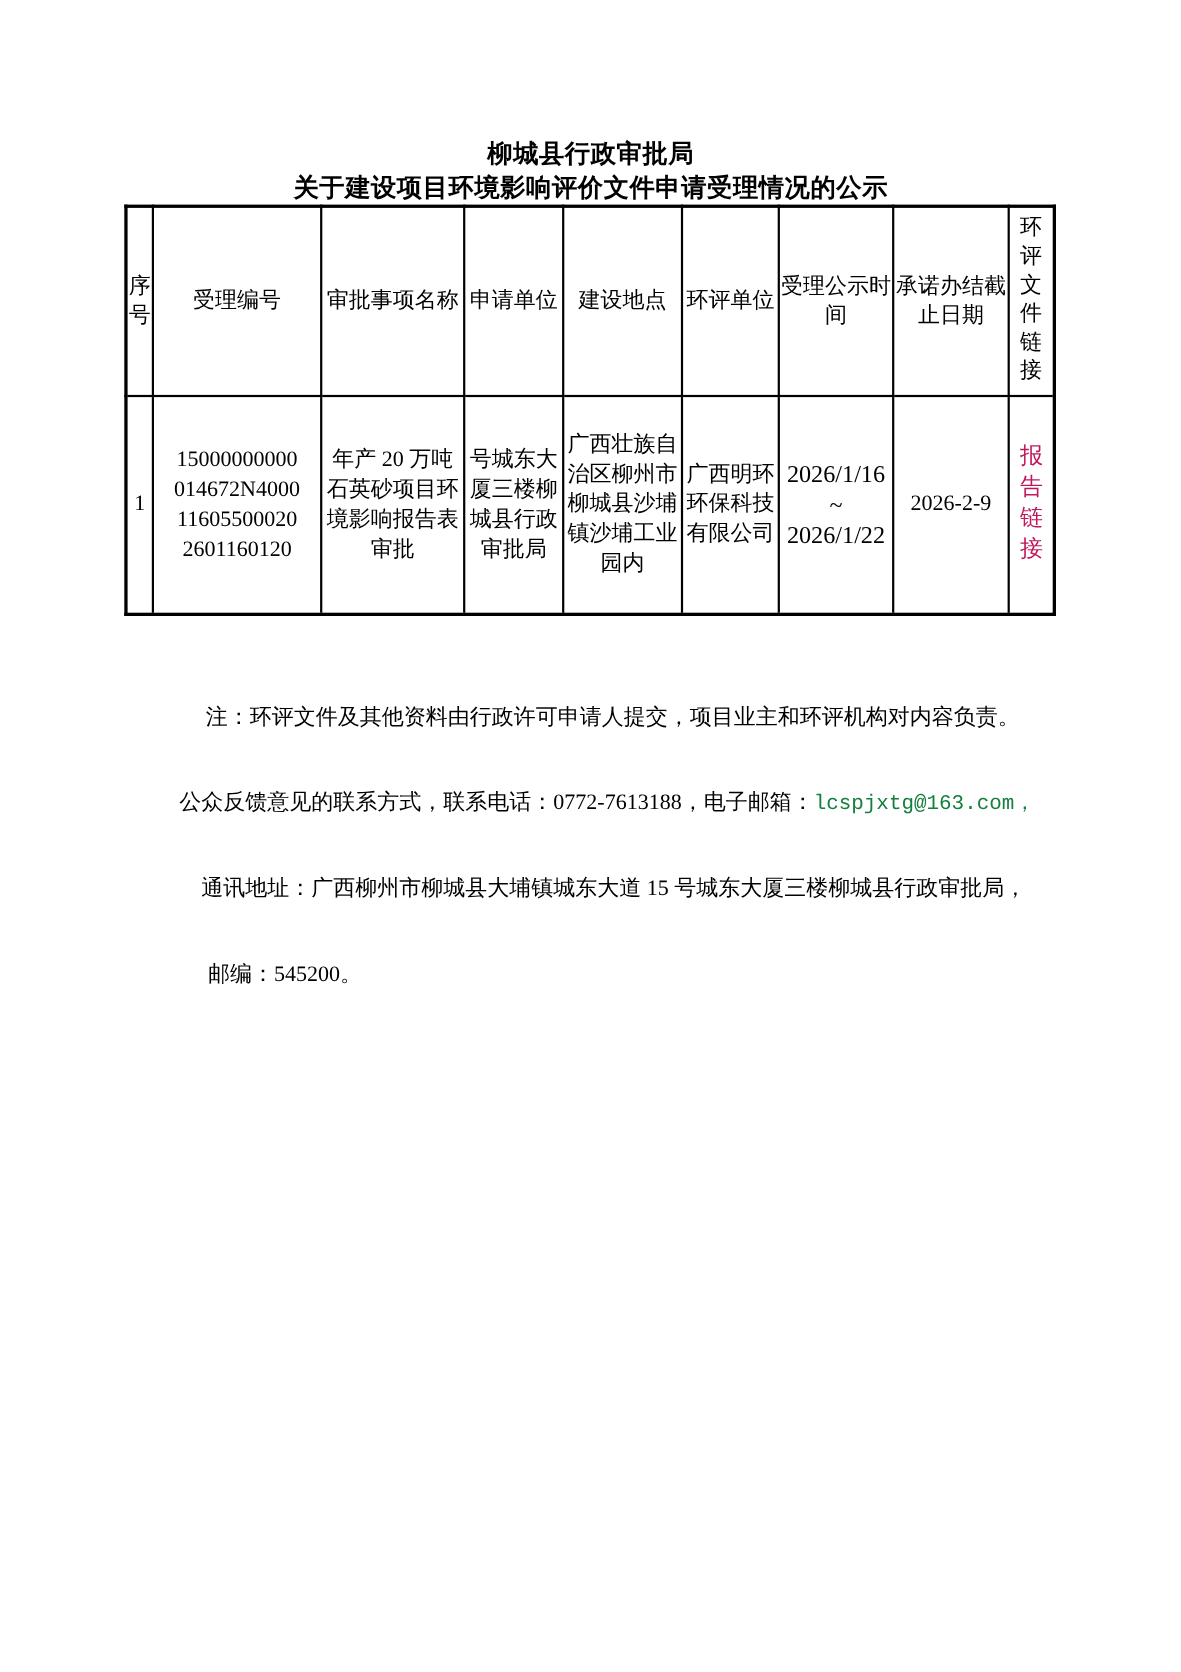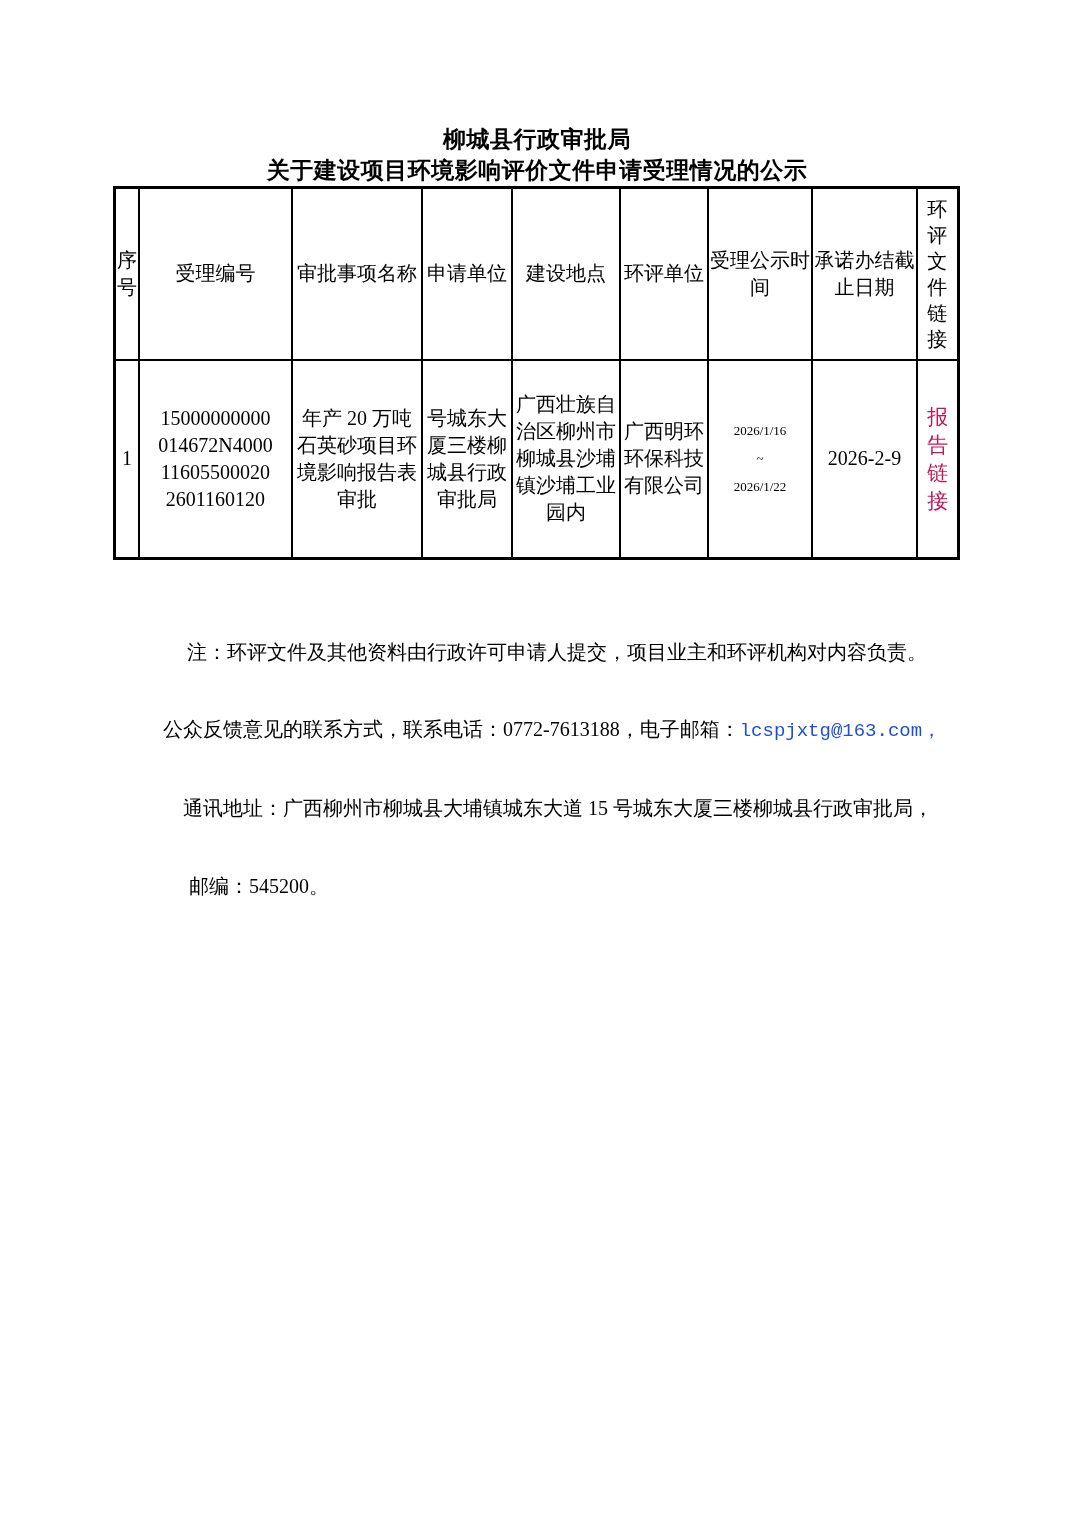--- a/index.html
+++ b/index.html
@@ -48,48 +48,49 @@
     line-height: 27px;
     padding: 0 1px;
     overflow: hidden;
   }
   tr.header-row  { height: 172px; }
   tr.data-row    { height: 199px; }
 
   td.cjk-cell   { padding: 0 11px; }
   td.index-cell { font-size: 16px; padding: 0; }
   .num-line     { line-height: 27px; }
-  .date-line    { font-size: 13px; line-height: 28px; }
+  .date-line    { font-size: 22px; line-height: 28px; }
   td.deadline-cell { font-size: 17px; }
 
   .vtext {
     width: 20px;
     margin: 0 auto;
     word-break: break-all;
     text-align: center;
+    font-family: Liberation Mono, monospace;
   }
   .vtext.header-link { line-height: 26px; }
   .vtext.report-link { line-height: 28px; font-size: 21px; color: #be185d; text-decoration: none; }
 
   .note {
     position: absolute;
     left: 163px;
     width: 790px;
     font-size: 20px;
     line-height: 24px;
     white-space: normal;
   }
   #note-1 { top: 620px; margin-left: 24px; }
   #note-2 { top: 697px; }
   #note-3 { top: 776px; text-align: center; }
   #note-4 { top: 854px; margin-left: 26px; }
   .email-link {
     font-family: "Liberation Mono", monospace;
     font-size: 19px;
-    color: #1d4ed8;
+    color: #15803d;
     text-decoration: none;
   }
 </style>
 </head>
 <body>
 
 <div class="page">
 
   <div class="doc-title" id="title-line1">柳城县行政审批局</div>
   <div class="doc-title" id="title-line2">关于建设项目环境影响评价文件申请受理情况的公示</div>

